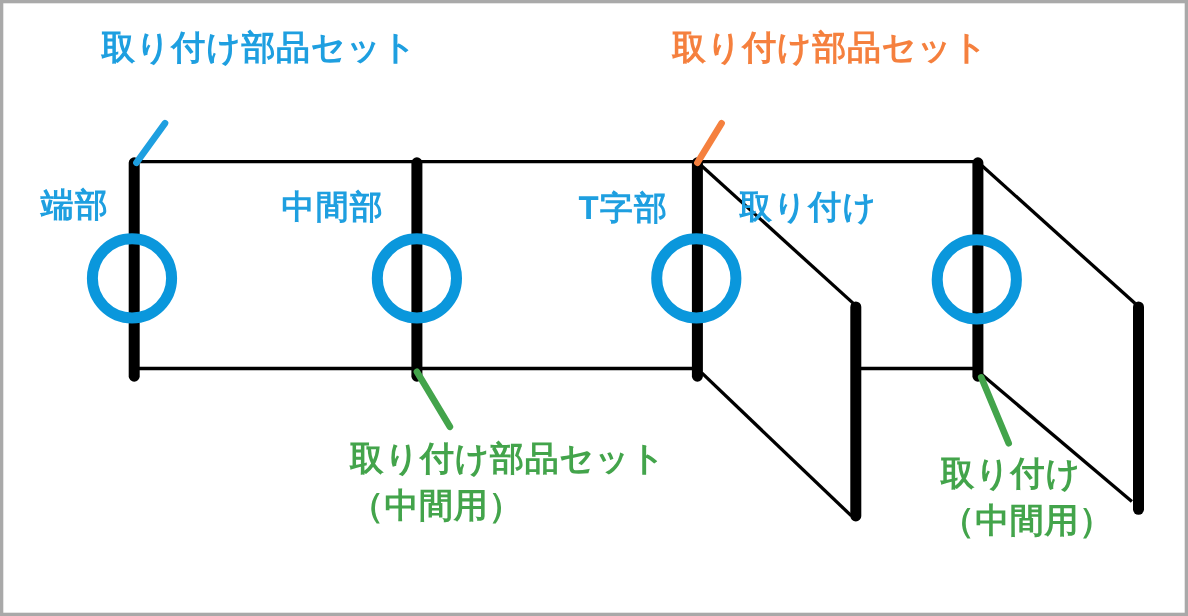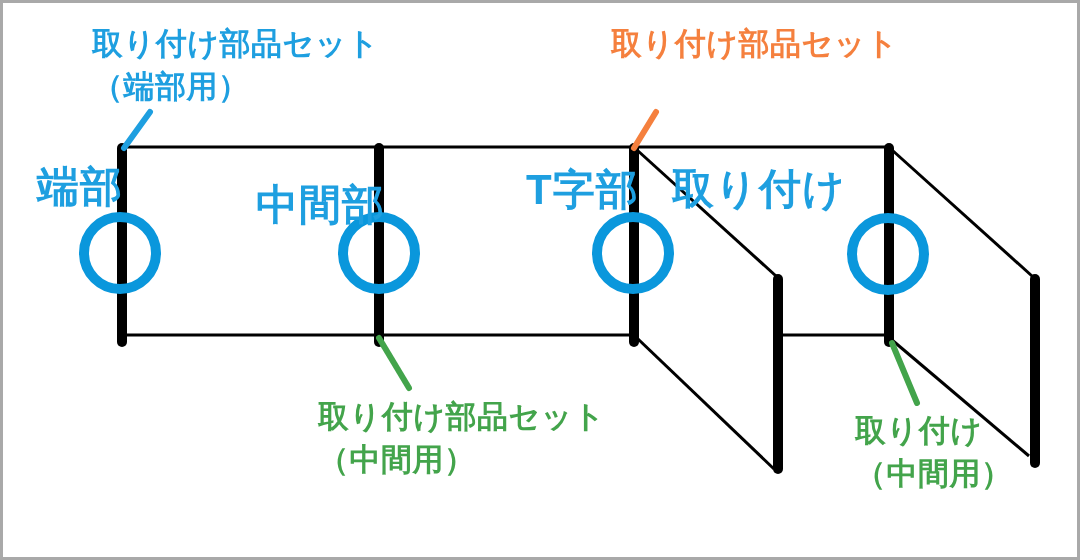--- a/index.html
+++ b/index.html
@@ -65,21 +65,21 @@
     letter-spacing: 0.5px;
   }
   .ann.blue   { color: var(--label-blue, #1e9fe0); }
   .ann.orange { color: var(--orange, #f5803e); }
   .ann.green  { color: var(--green, #43a44b); }
 
   .part {
     position: absolute;
     z-index: 5;
     font-weight: bold;
-    font-size: 42px;
+    font-size: 30px;
     line-height: 36px;
     letter-spacing: 1px;
     white-space: nowrap;
     color: var(--label-blue, #1e9fe0);
   }
 </style>
 </head>
 <body>
 
 <div class="stage" style="--background: #ffffff; --border-gray: #a9a9a9; --label-blue: #1e9fe0; --circle-blue: #0a97dc; --orange: #f5803e; --green: #43a44b; --line-black: #000000;">
@@ -108,36 +108,35 @@
     <circle class="ring" cx="888" cy="254" r="36"></circle>
 
     <line class="leader blue" x1="150" y1="112" x2="124" y2="148"></line>
     <line class="leader orange" x1="656" y1="112" x2="634" y2="148"></line>
     <line class="leader green" x1="379" y1="338" x2="409" y2="388"></line>
     <line class="leader green" x1="892" y1="343" x2="917" y2="403"></line>
   </svg>
 
   <div class="ann blue" style="left:92px; top:22px;">
     <div>取り付け部品セット</div>
-    <div>（端部用）</div>
   </div>
 
   <div class="ann orange" style="left:611px; top:22px;">
     <div>取り付け部品セット</div>
   </div>
 
   <div class="ann green" style="left:318px; top:395px;">
     <div>取り付け部品セット</div>
     <div>（中間用）</div>
   </div>
 
   <div class="ann green" style="left:855px; top:409px;">
     <div>取り付け</div>
     <div>（中間用）</div>
   </div>
 
   <div class="part" style="left:37px; top:169px;">端部</div>
-  <div class="part" style="left:256px; top:187px;">中間部</div>
+  <div class="part" style="left:256px; top:171px;">中間部</div>
   <div class="part" style="left:526px; top:172px;">T字部</div>
   <div class="part" style="left:672px; top:171px;">取り付け</div>
 
   <div class="frame"></div>
 </div>
 
 </body></html>

